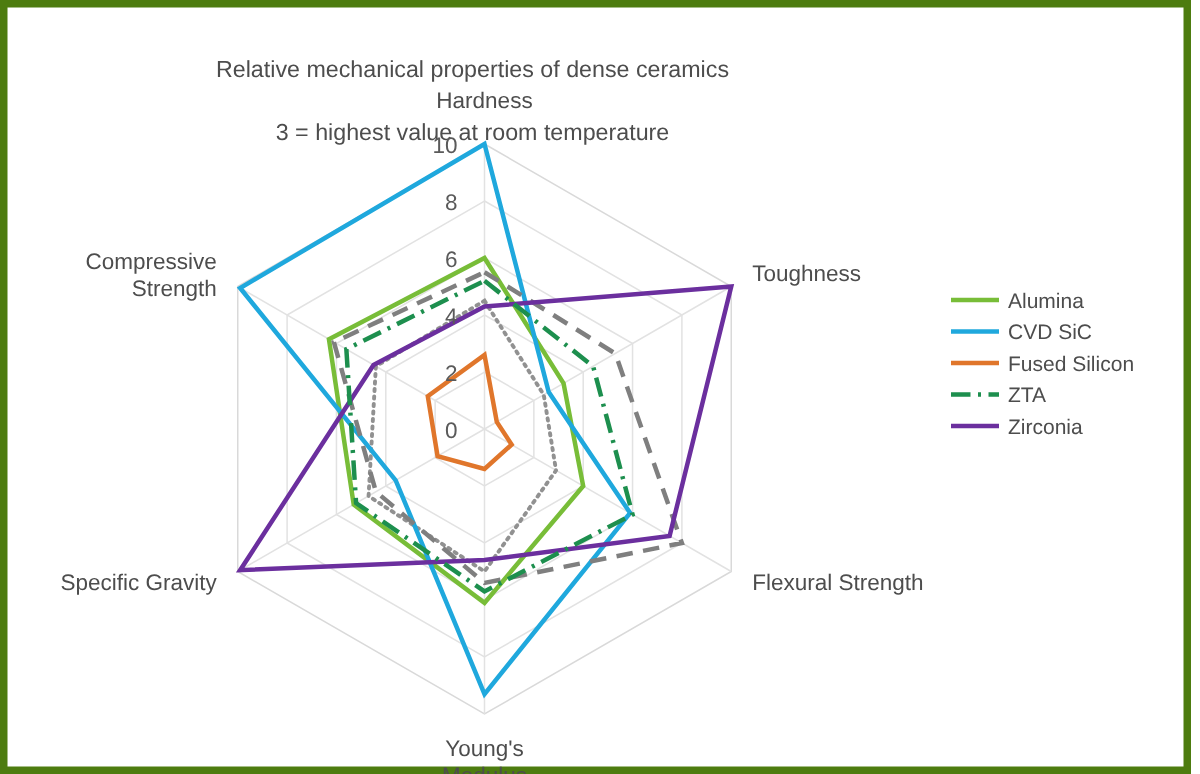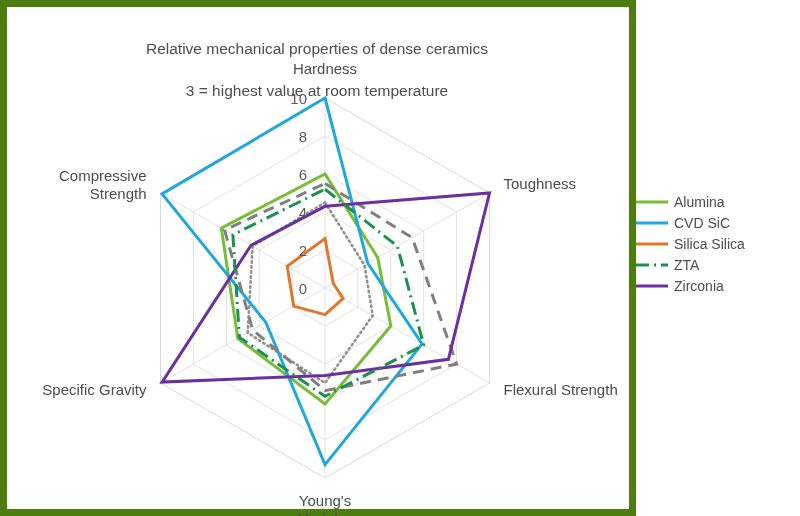--- a/index.html
+++ b/index.html
@@ -5,22 +5,22 @@
   html,body{margin:0;padding:0;}
   body{
     width:800px;height:516px;
     background:#ffffff;
     font-family:"Liberation Sans", sans-serif;
     color:#5a5a5a;
     overflow:hidden;
     position:relative;
   }
   #frame{
-    position:absolute;left:0;top:0;width:636px;height:516px;
-    border:7px solid #4d7c0f;
+    position:absolute;left:0;top:0;width:794px;height:516px;
+    border:5px solid #4d7c0f;
     box-sizing:border-box;
     background:#fff;
   }
   #title{
     position:absolute;left:0;top:10px;width:620px;
     text-align:center;
     font-size:15.5px;
     line-height:21px;
     color:#4d4d4d;
     white-space:pre-line;
@@ -113,21 +113,21 @@
           </svg>
         </span>
         <span class="legend-label">CVD SiC</span>
       </div>
       <div class="legend-row">
         <span class="legend-swatch">
           <svg width="34" height="12">
             <line x1="1" y1="6" x2="33" y2="6" stroke="#e0762b" stroke-width="3"></line>
           </svg>
         </span>
-        <span class="legend-label">Silica Silica</span>
+        <span class="legend-label">Fused Silicon</span>
       </div>
       <div class="legend-row">
         <span class="legend-swatch">
           <svg width="34" height="12">
             <line x1="1" y1="6" x2="33" y2="6" stroke="#1d8f4e" stroke-width="3" stroke-dasharray="13 5 2 5"></line>
           </svg>
         </span>
         <span class="legend-label">ZTA</span>
       </div>
       <div class="legend-row">

